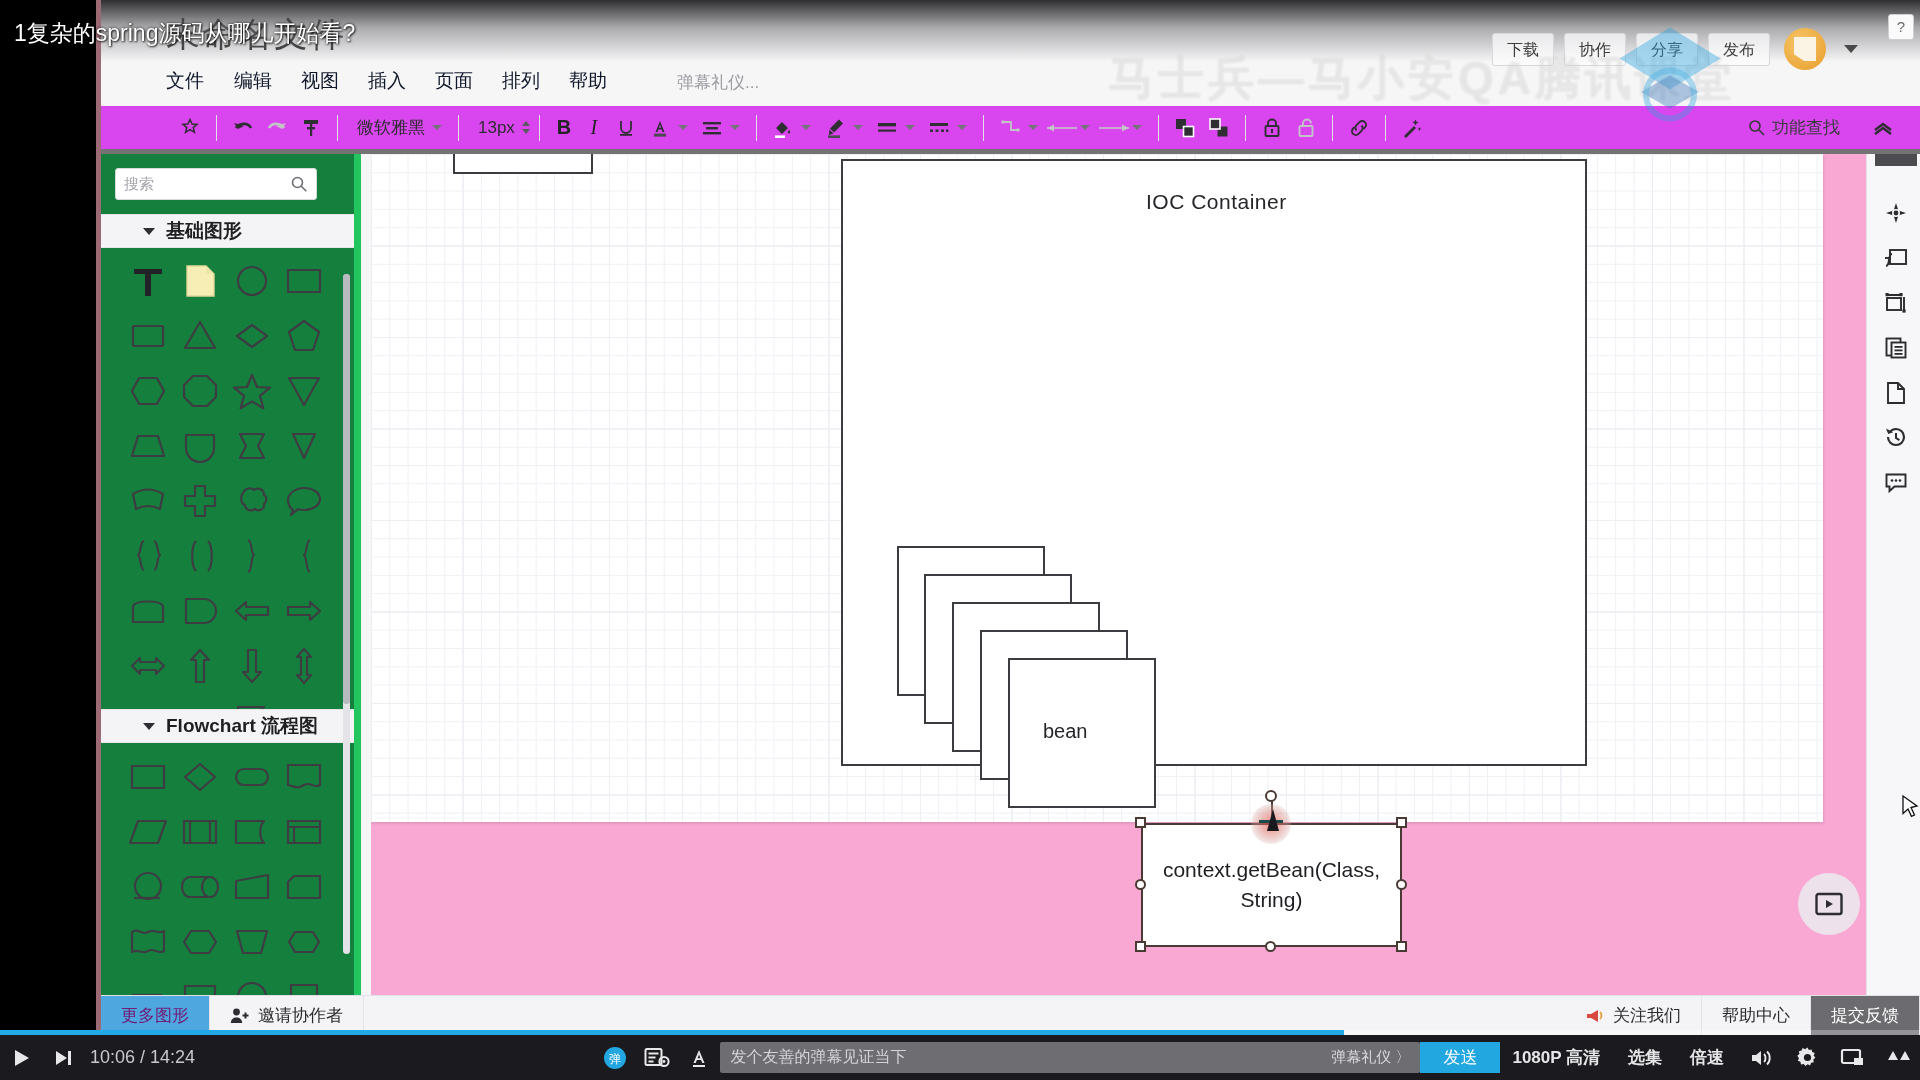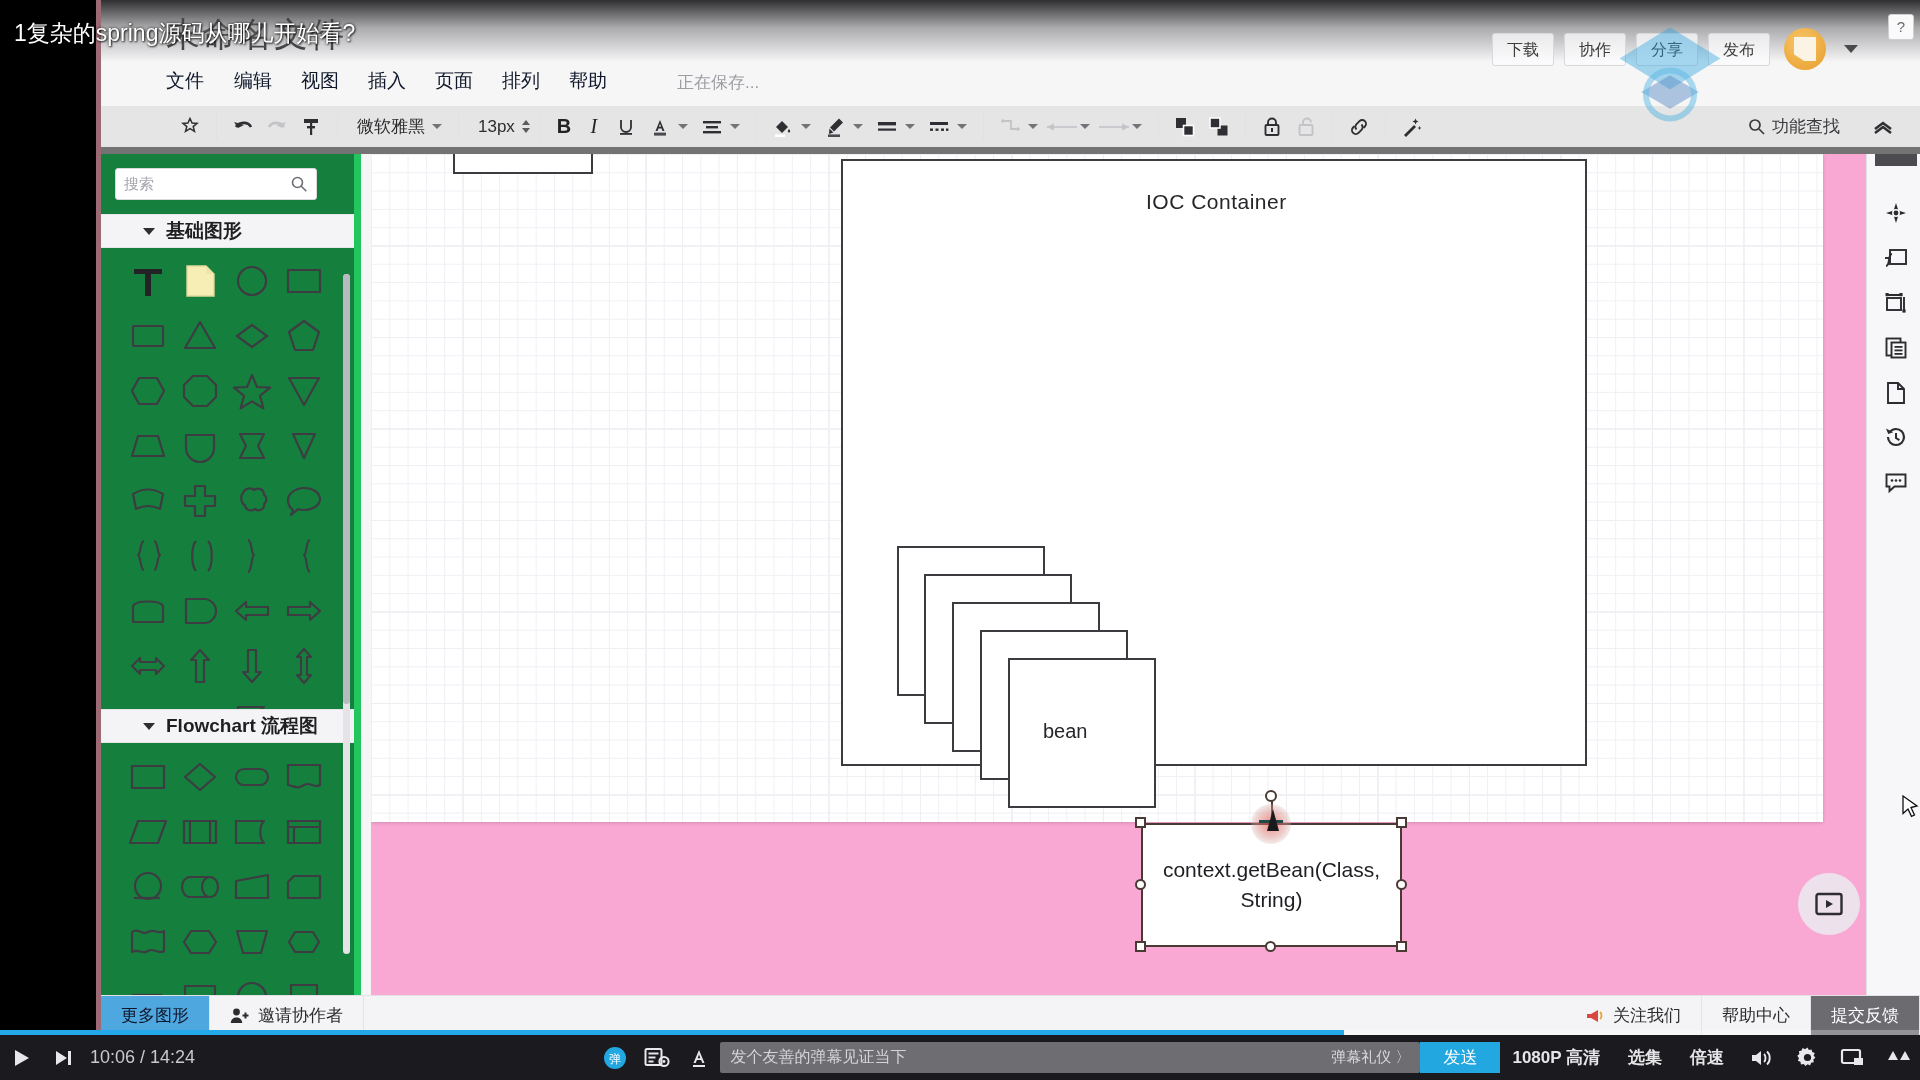--- a/index.html
+++ b/index.html
@@ -85,21 +85,21 @@
   .menu-item {
     position: absolute; top: 6px; font-size: 19px; color: #0f172a; white-space: nowrap; text-align: right;
   }
   .saving {
     position: absolute; top: 9px; font-size: 17px; color: #9d9da4; white-space: nowrap;
   }
 
   
   .toolbar {
     position: absolute; left: 0; top: 106px; width: 1819px; height: 48px;
-    background: #e5e5e5; border-bottom: 7px solid #737373;
+    background: #d946ef; border-bottom: 5px solid #737373;
     display: flex; align-items: center; z-index: 30;
   }
   .tb-sep { width: 1px; height: 26px; background: #e0e0e5; margin: 0 9px; flex: none; }
   .tb-ico {
     width: 34px; height: 34px; display: flex; align-items: center; justify-content: center;
     color: #2f2f33; flex: none;
   }
   .tb-ico.dim { color: #c3c3c8; }
   .tb-ico svg { display: block; }
   .tb-caret {
@@ -232,21 +232,21 @@
   
   .collabstrip {
     position: absolute; left: 0; bottom: 0; width: 1819px; height: 40px;
     background: #f4f4f6; border-top: 1px solid #e1e1e6;
     display: flex; align-items: center; z-index: 25;
   }
   .collab-tab {
     height: 40px; display: flex; align-items: center; gap: 8px; padding: 0 20px;
     font-size: 17px; color: #2c2c30; border-right: 1px solid #e3e3e8; white-space: nowrap;
   }
-  .collab-tab.active { background: #4fa7e0; color: #0f172a; }
+  .collab-tab.active { background: #4fa7e0; color: #701a75; }
   .collab-right { margin-left: auto; display: flex; align-items: center; }
   .collab-tab.dark { background: #6b6b70; color: #fff; }
 
   
   .danmu {
     position: absolute; font-size: 23px; color: #fff; white-space: nowrap;
     text-shadow: 0 0 3px rgba(0,0,0,.85), 1px 1px 2px rgba(0,0,0,.7);
     z-index: 60;
   }
   .watermark-big {
@@ -329,21 +329,21 @@
       <div class="help-badge">?</div>
 
       <div class="menubar">
         <div class="menu-item" style="left:65px">文件</div>
         <div class="menu-item" style="left:133px">编辑</div>
         <div class="menu-item" style="left:200px">视图</div>
         <div class="menu-item" style="left:267px">插入</div>
         <div class="menu-item" style="left:334px">页面</div>
         <div class="menu-item" style="left:401px">排列</div>
         <div class="menu-item" style="left:468px">帮助</div>
-        <div class="saving" style="left:576px">正在保存...</div>
+        <div class="saving" style="left:576px">弹幕礼仪...</div>
       </div>
 
       <div class="toolbar">
         <div style="width:72px;flex:none"></div>
         <div class="tb-ico">
           <svg width="20" height="20" viewBox="0 0 20 20">
               <path d="M10 1.5l2.1 4.6 4.9.3-3.8 3.2 1.3 4.8L10 11.7l-4.5 2.7 1.3-4.8L3 6.4l4.9-.3z" fill="none" stroke="currentColor" stroke-width="1.5"></path>
             </svg>
         </div>
         <div class="tb-sep"></div>
@@ -943,20 +943,21 @@
           </div>
           <div class="collab-tab">帮助中心</div>
           <div class="collab-tab dark">提交反馈</div>
         </div>
       </div>
 
     </div>
 
     <div class="danmu" style="left:14px;top:18px">1复杂的spring源码从哪儿开始看?</div>
 
+    <div class="watermark-big" style="left:1108px;top:48px">马士兵—马小安QA腾讯课堂</div>
     <svg class="wm-logo" style="left:1610px;top:20px" viewBox="0 0 100 100">
       <path d="M50 6L92 32 50 58 8 32z" fill="#2aa3e0" opacity=".55"></path>
       <path d="M50 46L74 60 50 74 26 60z" fill="#2f6fb5" opacity=".5"></path>
       <circle cx="50" cy="62" r="20" fill="none" stroke="#2aa3e0" stroke-width="5" opacity=".5"></circle>
     </svg>
 
     <div class="pip-play">
       <svg width="28" height="26" viewBox="0 0 28 26">
         <rect x="1.5" y="3" width="25" height="20" rx="2" fill="none" stroke="#2d2d32" stroke-width="2.4"></rect>
         <path d="M11 9l7 4-7 4z" fill="#2d2d32"></path>

